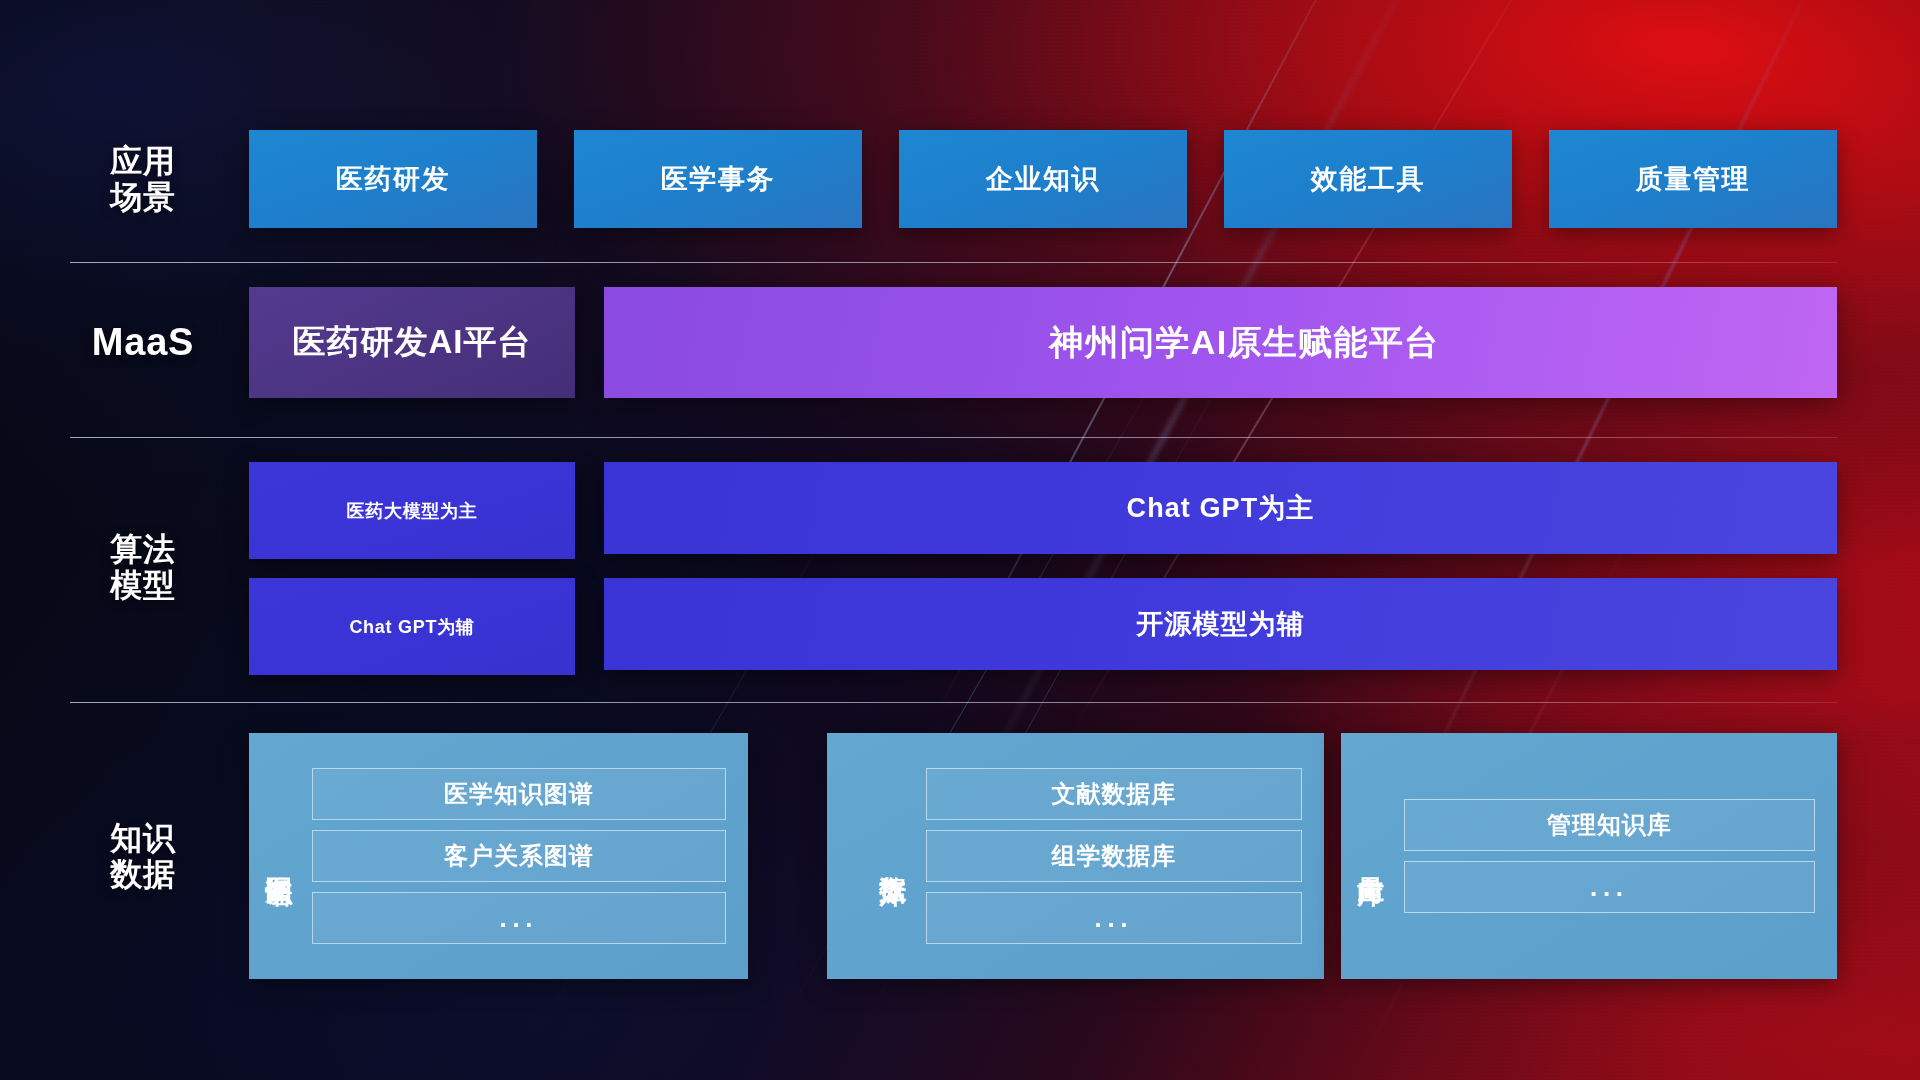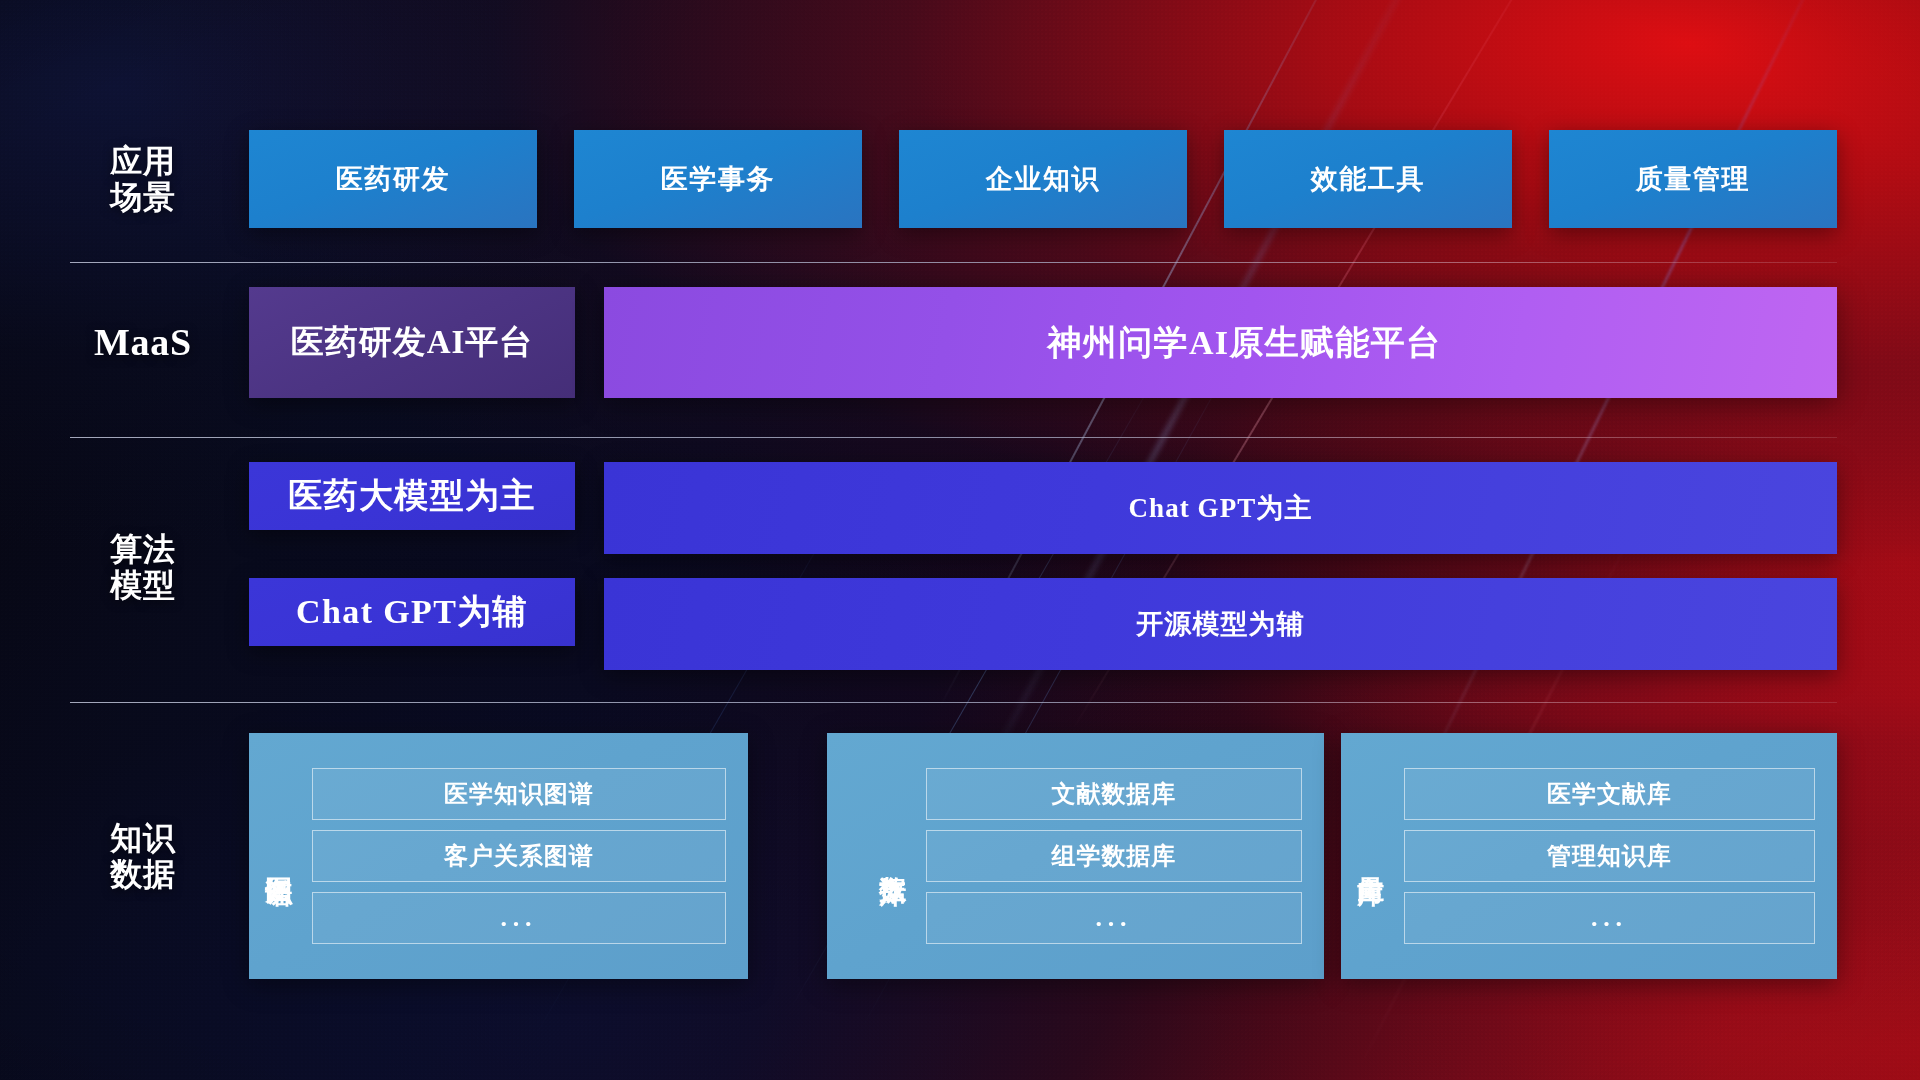--- a/index.html
+++ b/index.html
@@ -49,21 +49,21 @@
     background-image:radial-gradient(rgba(255,255,255,.16) 1px, transparent 1.1px);
     background-size:4px 4px;
     mix-blend-mode:overlay;
   }
   .vignette{
     position:absolute; inset:0;
     background:radial-gradient(130% 120% at 50% 50%, rgba(0,0,0,0) 48%, rgba(0,0,0,.45) 100%);
   }
 
   
-  #stage{ position:absolute; inset:0; z-index:2;font-family:Liberation Serif, serif; }
+  #stage{ position:absolute; inset:0; z-index:2; }
 
   .row{ position:absolute; }
   .rowlabel{
     position:absolute;
     color:#ffffff;
     font-weight:700;
     letter-spacing:.02em;
     text-align:center;
     line-height:1.13;
     text-shadow:0 2px 10px rgba(0,0,0,.55);
@@ -96,24 +96,24 @@
     position:absolute; top:0; height:111px;
     background:linear-gradient(100deg,#8b4ae0 0%,#9450e8 28%,#a255ef 52%,#b05ef2 74%,#bf66f2 100%);
     display:flex; align-items:center; justify-content:center;
     color:#ffffff; font-weight:700; font-size:34px; letter-spacing:.04em;
     box-shadow:0 6px 26px rgba(0,0,0,.38);
     padding-left:48px;
   }
 
   
   .algo-left{
-    position:absolute; height:68px;
+    position:absolute; height:97px;
     background:linear-gradient(160deg,#3b36d8 0%,#3a34d6 50%,#3832cf 100%);
     display:flex; align-items:center; justify-content:center;
-    color:#fff; font-weight:700; font-size:34px; letter-spacing:.04em;
+    color:#fff; font-weight:700; font-size:18px; letter-spacing:.04em;
     box-shadow:0 6px 22px rgba(0,0,0,.40);
   }
   .algo-right{
     position:absolute; height:92px;
     background:linear-gradient(100deg,#3a34d6 0%,#3f39db 40%,#4540dd 72%,#4a45de 100%);
     display:flex; align-items:center; justify-content:center;
     color:#fff; font-weight:700; font-size:27px; letter-spacing:.04em;
     box-shadow:0 6px 22px rgba(0,0,0,.38);
   }
 
@@ -216,20 +216,19 @@
       <div class="kpanel-items">
         <div class="kitem">文献数据库</div>
         <div class="kitem">组学数据库</div>
         <div class="kitem dots">...</div>
       </div>
     </div>
 
     <div class="kpanel" style="left:1341px; width:496px;">
       <div class="kpanel-title">向量库</div>
       <div class="kpanel-items">
-        <div class="kitem">医学文献库</div>
         <div class="kitem">管理知识库</div>
         <div class="kitem dots">...</div>
       </div>
     </div>
   </div>
 
 </div>
 
 </body></html>

